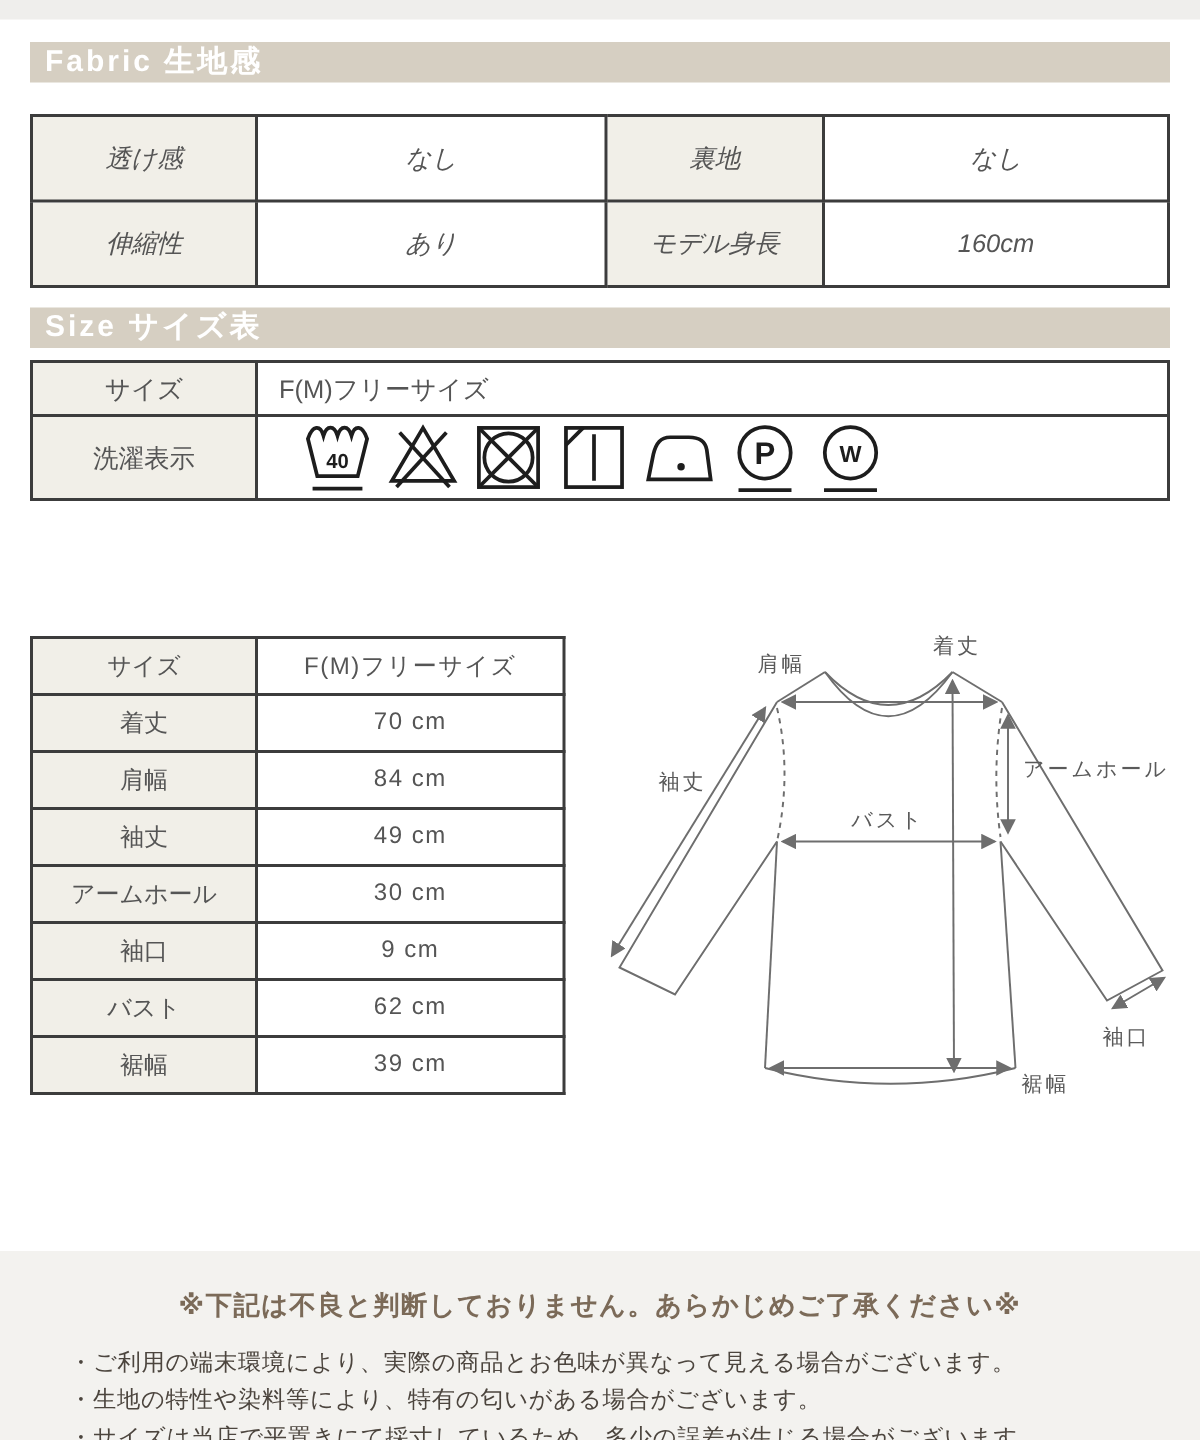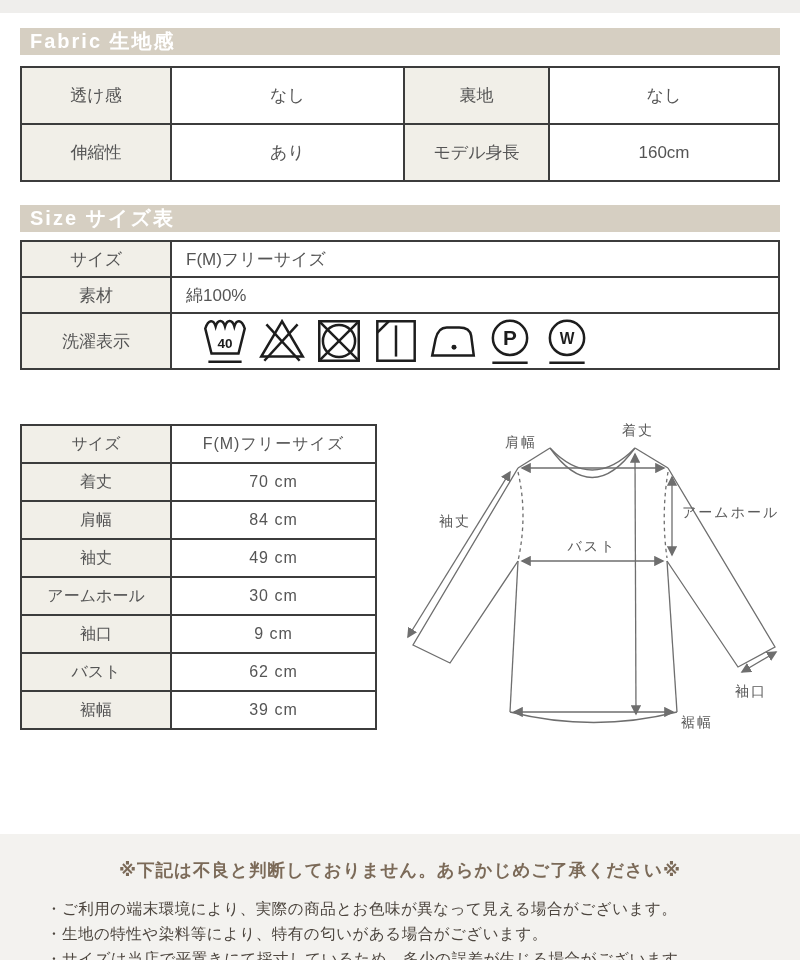--- a/index.html
+++ b/index.html
@@ -13,21 +13,21 @@
   .bar-fabric{top:28px;}
   .bar-size{top:205px;}
 
   table.data-table{border-collapse:collapse;table-layout:fixed;position:absolute;
         background:#fff;}
   table.data-table th,table.data-table td{border:2px solid var(--border,#3c3c3c);
         font-weight:normal;text-align:center;color:var(--text,#555);font-size:17px;
         padding:0;overflow:hidden;}
   table.data-table th{background:var(--label_bg,#f1efe8);}
 
-  #fabric-table{left:20px;top:66px;width:758px;}
+  #fabric-table{left:20px;top:76px;width:758px;font-style:italic;}
   #fabric-table tr{height:57px;}
 
   #size-info-table{left:20px;top:240px;width:758px;}
   #size-info-table tr.r-s{height:36px;}
   #size-info-table tr.r-wash{height:56px;}
   #size-info-table td.lft{text-align:left;padding-left:14px;}
 
   #measure-table{left:20px;top:424px;width:355px;}
   #measure-table tr{height:38px;}
   #measure-table th,#measure-table td{font-size:16px;}
@@ -97,24 +97,20 @@
   <table class="data-table" id="size-info-table">
     <colgroup>
         <col style="width:150px">
         <col style="width:608px">
       </colgroup>
     <tbody>
       <tr class="r-s">
         <th>サイズ</th>
         <td class="lft">F(M)フリーサイズ</td>
       </tr>
-      <tr class="r-s">
-        <th>素材</th>
-        <td class="lft">綿100%</td>
-      </tr>
       <tr class="r-wash">
         <th>洗濯表示</th>
         <td>
           <div class="wash-cell-inner" id="wash-icons">
               <span class="wash-icon"><svg viewBox="0 0 46 52" width="50" height="54" xmlns="http://www.w3.org/2000/svg">
                   <path d="M4,14 C7,5 12,5 14,12 C16,5 21,5 23,12 C25,5 30,5 32,12 C34,5 39,5 42,14 L36,38 L10,38 Z"></path>
                   <text x="23" y="33">40</text>
                   <line x1="7" y1="46" x2="39" y2="46"></line>
                 </svg></span>
               <span class="wash-icon"><svg viewBox="0 0 46 52" width="50" height="54" xmlns="http://www.w3.org/2000/svg">

